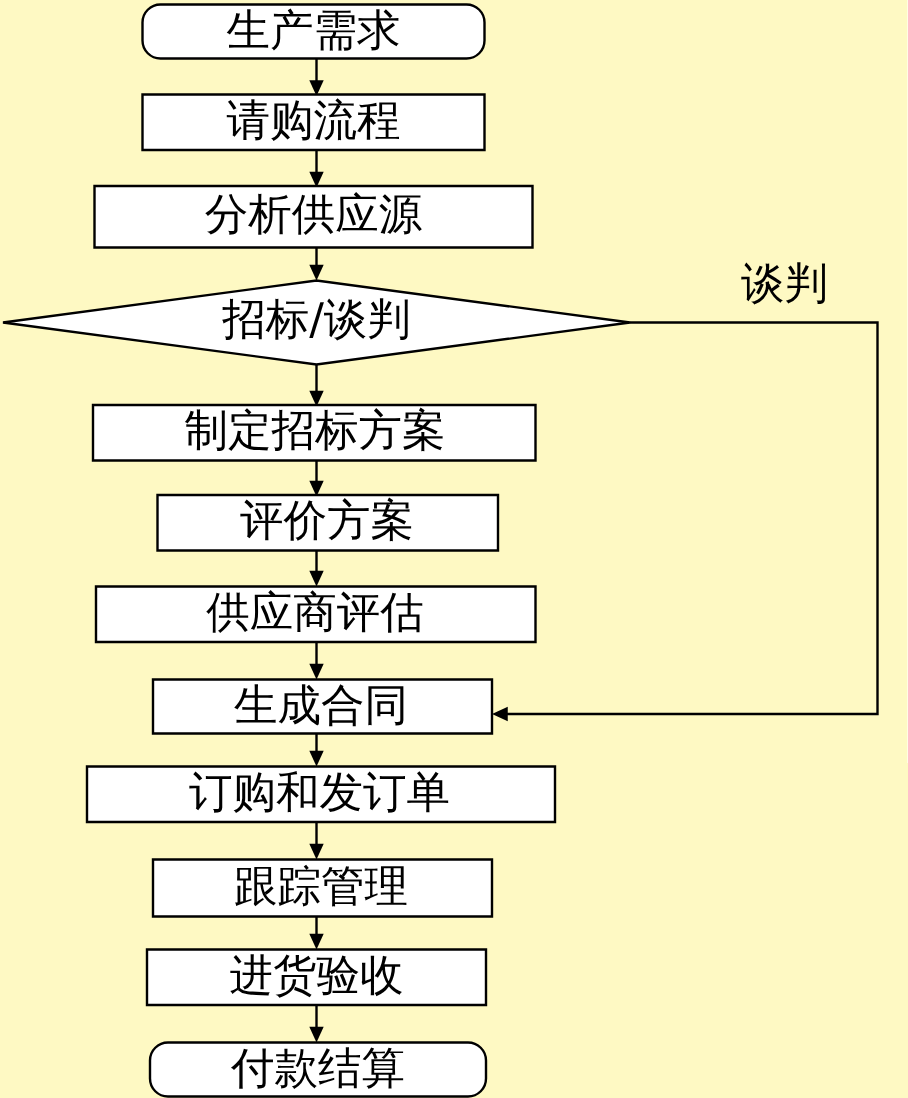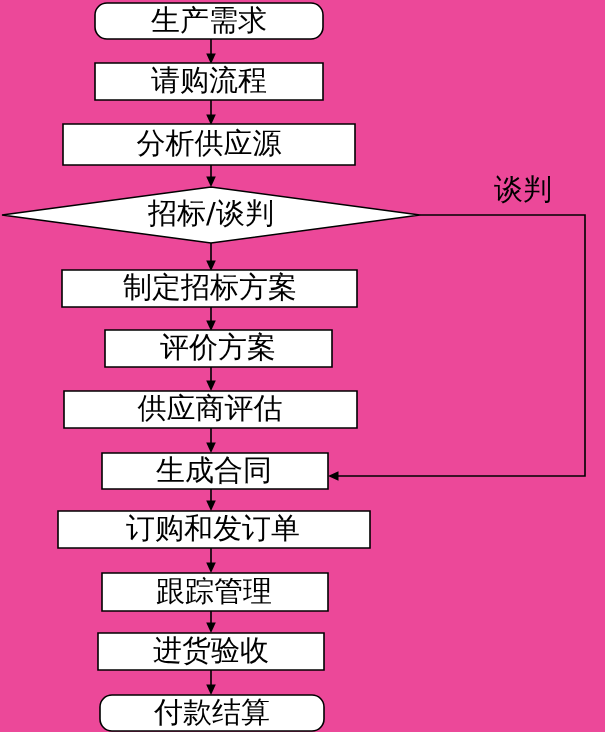--- a/index.html
+++ b/index.html
@@ -10,21 +10,21 @@
   body {
     width: 605px;
     height: 732px;
     overflow: hidden;
     font-family: "DejaVu Sans", "Liberation Sans", sans-serif;
   }
   #flow-root {
     position: relative;
     width: 605px;
     height: 732px;
-    background: #ec4899;
+    background: #fef9c3;
   }
   svg#flow-svg {
     position: absolute;
     top: 0;
     left: 0;
     width: 605px;
     height: 732px;
     display: block;
   }
   .node-shape {

